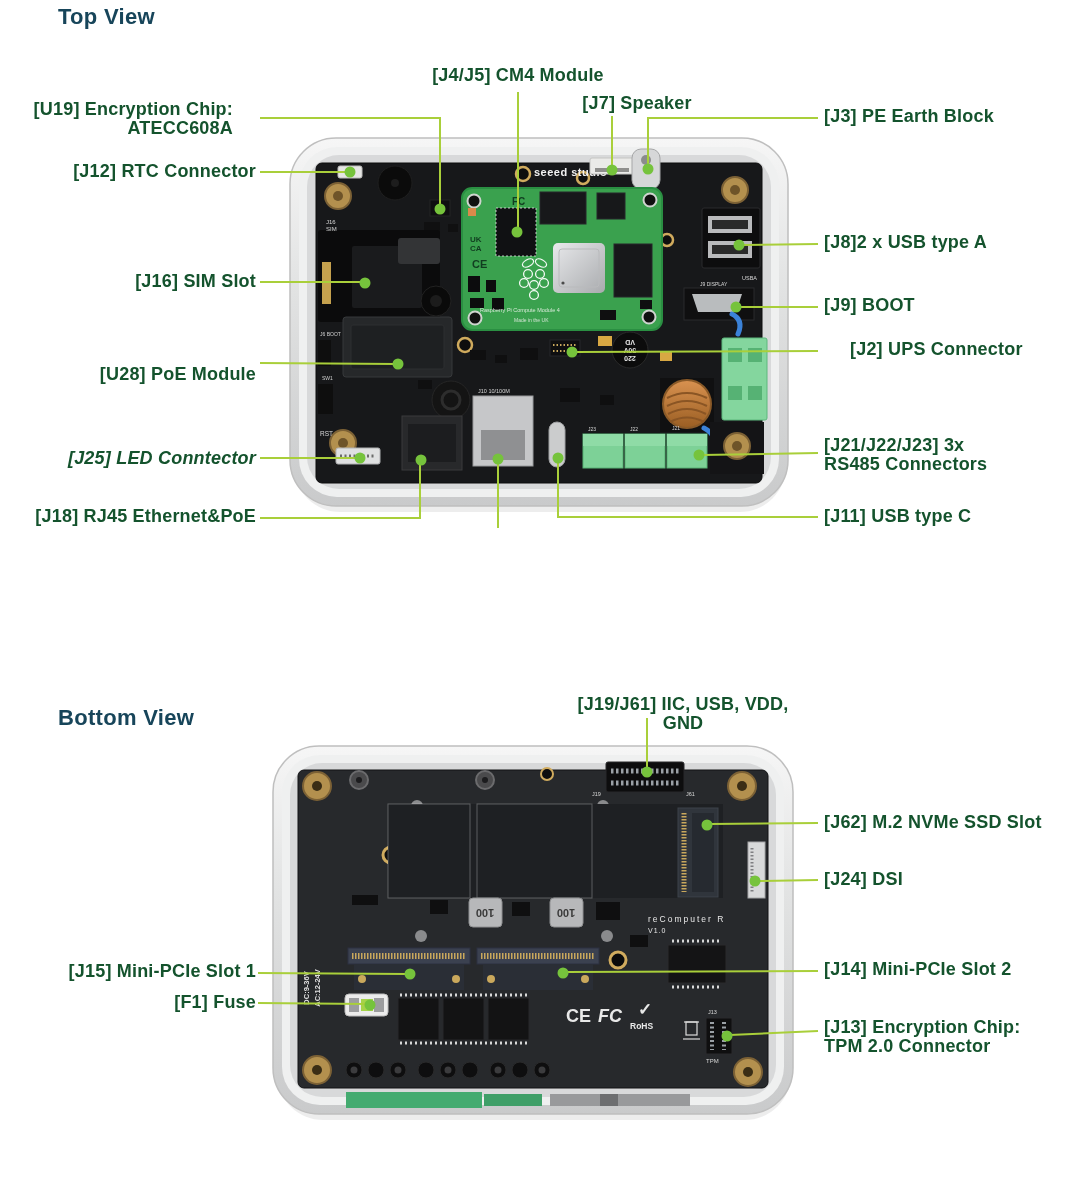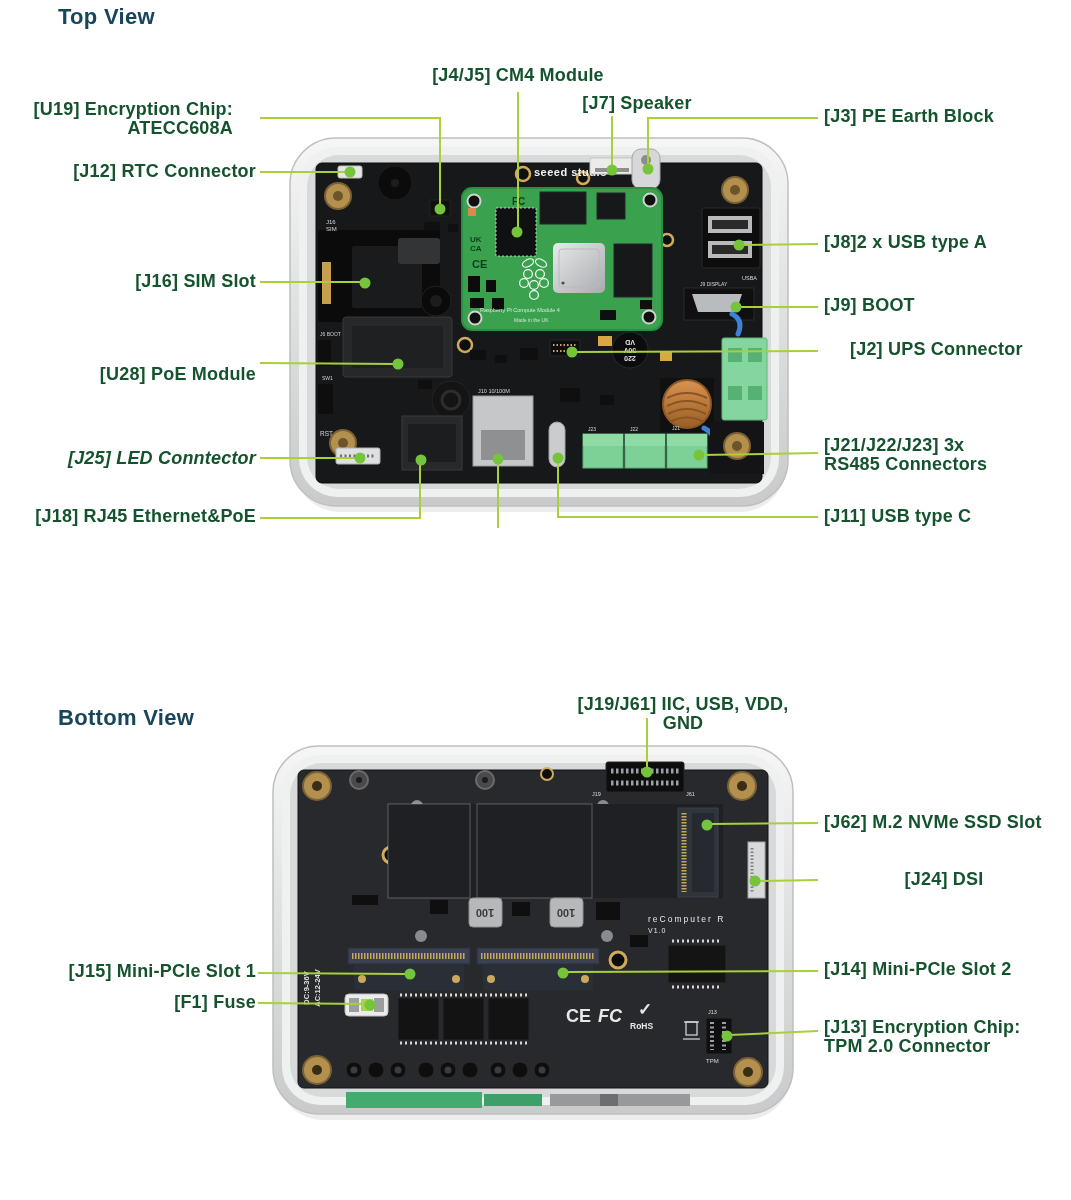--- a/index.html
+++ b/index.html
@@ -483,20 +483,20 @@
 <div class="callout align-left" style="left:824px;top:107px;width:230px;">[J3] PE Earth Block</div>
 <div class="callout align-left" style="left:824px;top:233px;width:230px;">[J8]2 x USB type A</div>
 <div class="callout align-left" style="left:824px;top:296px;width:230px;">[J9] BOOT</div>
 <div class="callout align-left" style="left:824px;top:340px;width:230px;padding-left:26px;">[J2] UPS Connector</div>
 <div class="callout align-left" style="left:824px;top:436px;width:230px;">[J21/J22/J23] 3x
 RS485 Connectors</div>
 <div class="callout align-left" style="left:824px;top:507px;width:230px;">[J11] USB type C</div>
 
 <div class="callout align-center" style="left:527px;top:695px;width:240px;margin-left:36px;">[J19/J61] IIC, USB, VDD, GND</div>
 <div class="callout align-left" style="left:824px;top:813px;width:240px;">[J62] M.2 NVMe SSD Slot</div>
-<div class="callout align-left" style="left:824px;top:870px;width:240px;text-align:center;">[J24] DSI</div>
+<div class="callout align-left" style="left:824px;top:870px;width:240px;">[J24] DSI</div>
 <div class="callout align-left" style="left:824px;top:960px;width:240px;">[J14] Mini-PCIe Slot 2</div>
 <div class="callout align-left" style="left:824px;top:1018px;width:240px;">[J13] Encryption Chip:
 TPM 2.0 Connector</div>
 <div class="callout align-right" style="right:815px;top:962px;width:240px;">[J15] Mini-PCIe Slot 1</div>
 <div class="callout align-right" style="right:815px;top:993px;width:240px;">[F1] Fuse</div>
 
 </div>
 
 </body></html>

